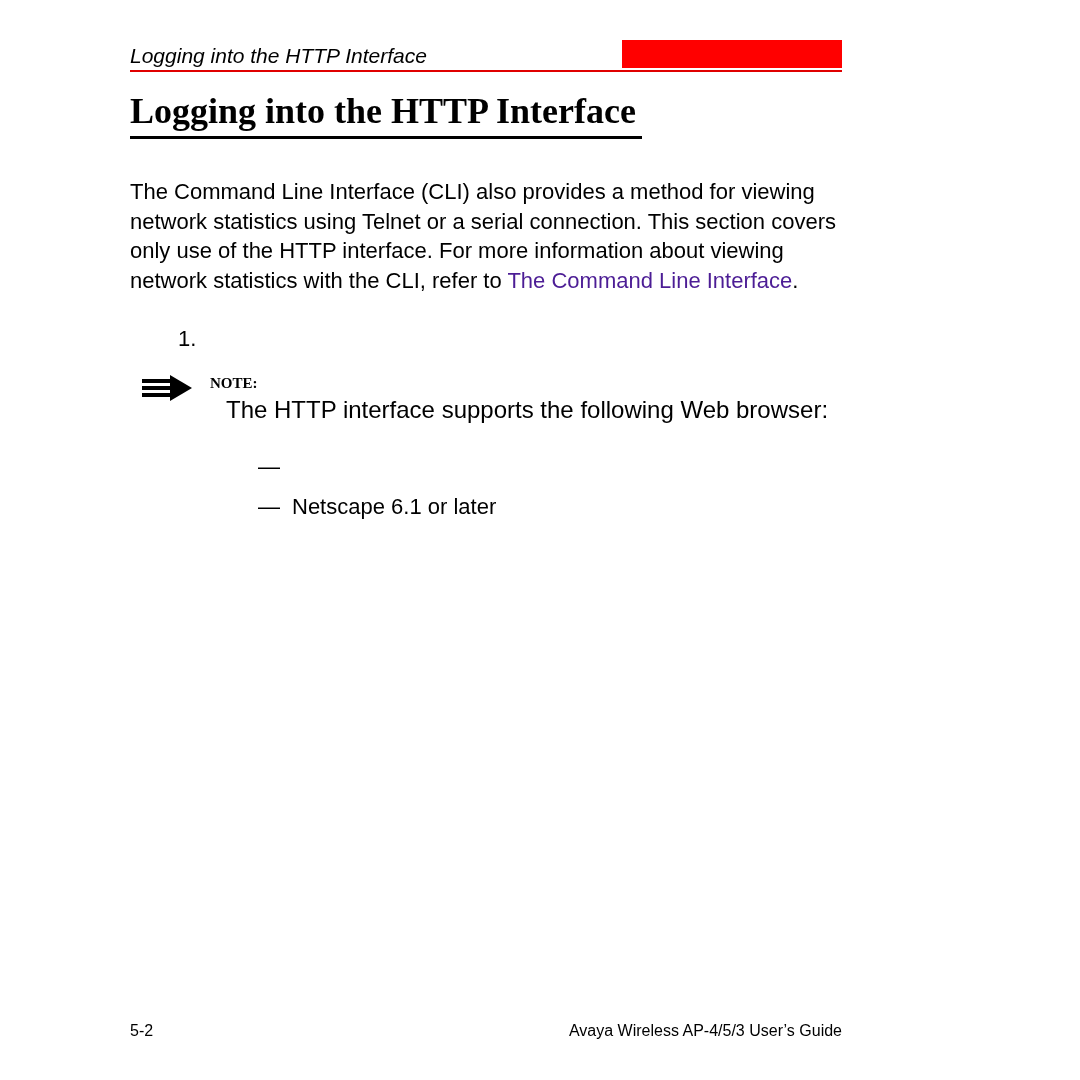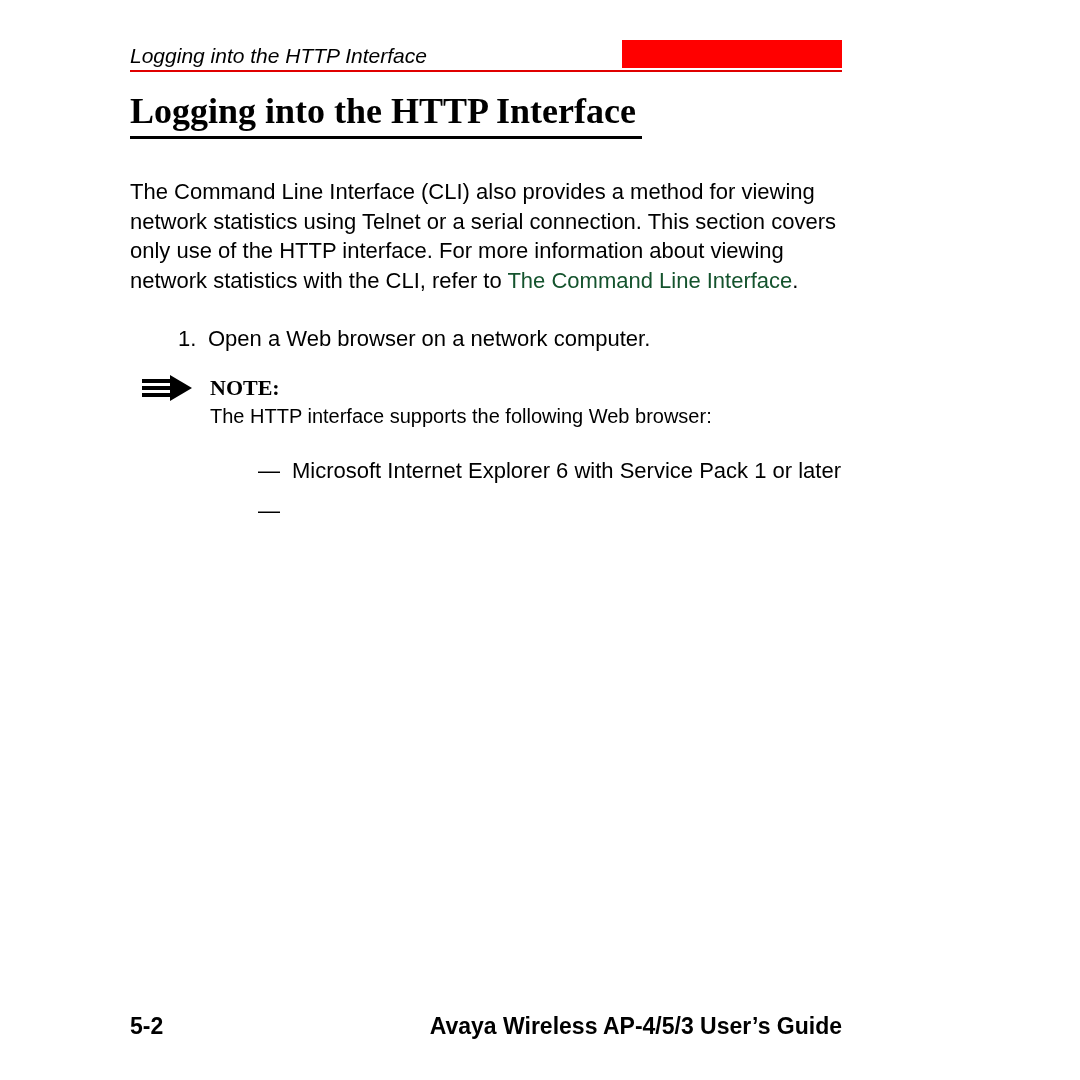--- a/index.html
+++ b/index.html
@@ -47,21 +47,21 @@
   }
   .body-text {
     font-size: 22px;
     line-height: 1.35;
     margin-top: 38px;
   }
   .para {
     margin-bottom: 28px;
   }
   .link {
-    color: #14532d;
+    color: #4c1d95;
     text-decoration: none;
   }
   .step-list {
     padding-left: 48px;
   }
   .step-item {
     display: flex;
     margin-bottom: 20px;
   }
   .step-num {
@@ -76,47 +76,47 @@
   .note-icon {
     flex: 0 0 70px;
     padding-top: 2px;
   }
   .note-content {
     flex: 1;
   }
   .note-label {
     font-family: Georgia, 'Times New Roman', serif;
     font-weight: bold;
-    font-size: 22px;
+    font-size: 15px;
   }
   .note-text {
-    font-size: 20px;
+    font-size: 24px;
     line-height: 1.35;
+    margin-left: 16px;
   }
   .dash-list {
     padding-left: 48px;
     margin-top: 26px;
   }
   .dash-item {
     display: flex;
     font-size: 22px;
     margin-bottom: 10px;
   }
   .dash {
     flex: 0 0 34px;
   }
   .footer {
     position: absolute;
     left: 130px;
     right: 130px;
     bottom: 40px;
     display: flex;
     justify-content: space-between;
-    font-size: 23px;
-    font-weight: bold;
+    font-size: 16px;
   }
 </style>
 </head>
 <body>
 
 <div class="page">
 
   <div class="header-row">
     <div class="header-title">Logging into the HTTP Interface</div>
     <div class="red-block"></div>
@@ -130,43 +130,42 @@
 
 
     <div class="para">
       <span>The Command Line Interface (CLI) also provides a method for viewing network statistics using Telnet or a serial connection. This section covers only use of the HTTP interface. For more information about viewing network statistics with the CLI, refer to </span><a href="#" class="link">The Command Line Interface</a><span>.</span>
     </div>
 
 
     <div class="step-list">
       <div class="step-item">
         <div class="step-num">1.</div>
-        <div>Open a Web browser on a network computer.</div>
       </div>
     </div>
 
     <div class="note-block">
       <div class="note-icon">
         <svg width="54" height="26" viewBox="0 0 54 26">
           <line x1="2" y1="6" x2="30" y2="6" stroke="#000" stroke-width="4"></line>
           <line x1="2" y1="13" x2="30" y2="13" stroke="#000" stroke-width="4"></line>
           <line x1="2" y1="20" x2="30" y2="20" stroke="#000" stroke-width="4"></line>
           <polygon points="30,0 30,26 52,13" fill="#000"></polygon>
         </svg>
       </div>
       <div class="note-content">
         <div class="note-label">NOTE:</div>
         <div class="note-text">The HTTP interface supports the following Web browser:</div>
         <div class="dash-list">
           <div class="dash-item">
             <div class="dash">—</div>
-            <div>Microsoft Internet Explorer 6 with Service Pack 1 or later</div>
           </div>
           <div class="dash-item">
             <div class="dash">—</div>
+            <div>Netscape 6.1 or later</div>
           </div>
         </div>
       </div>
     </div>
 
   </div>
 
   <div class="footer">
     <div>5-2</div>
     <div>Avaya Wireless AP-4/5/3 User’s Guide</div>

